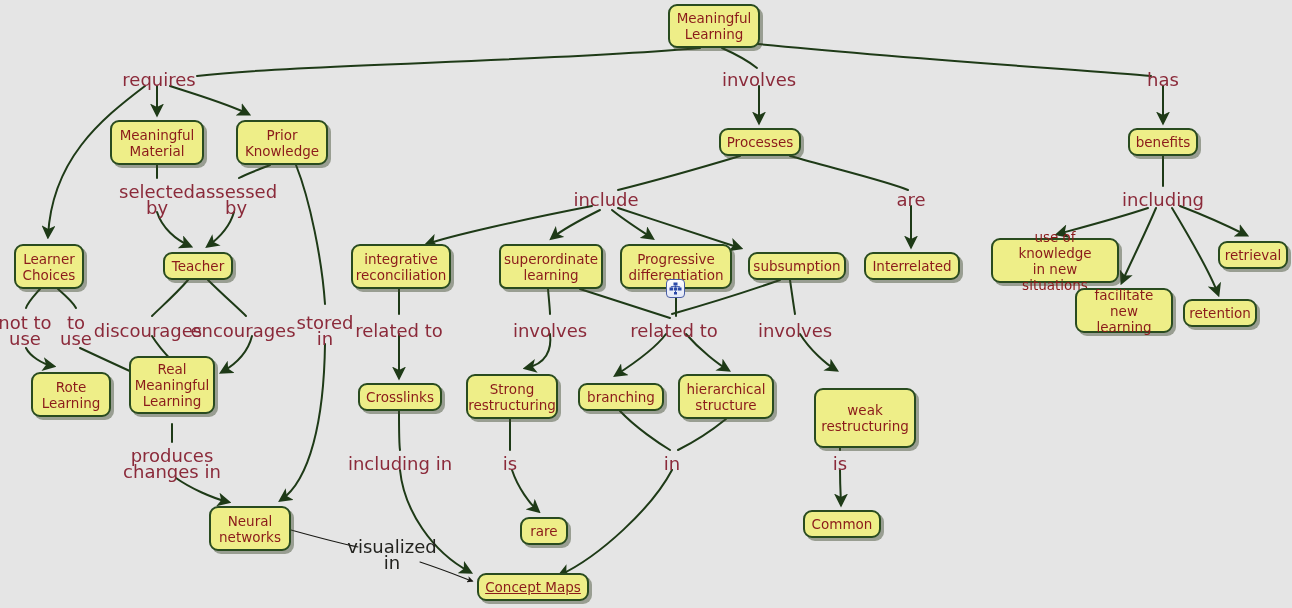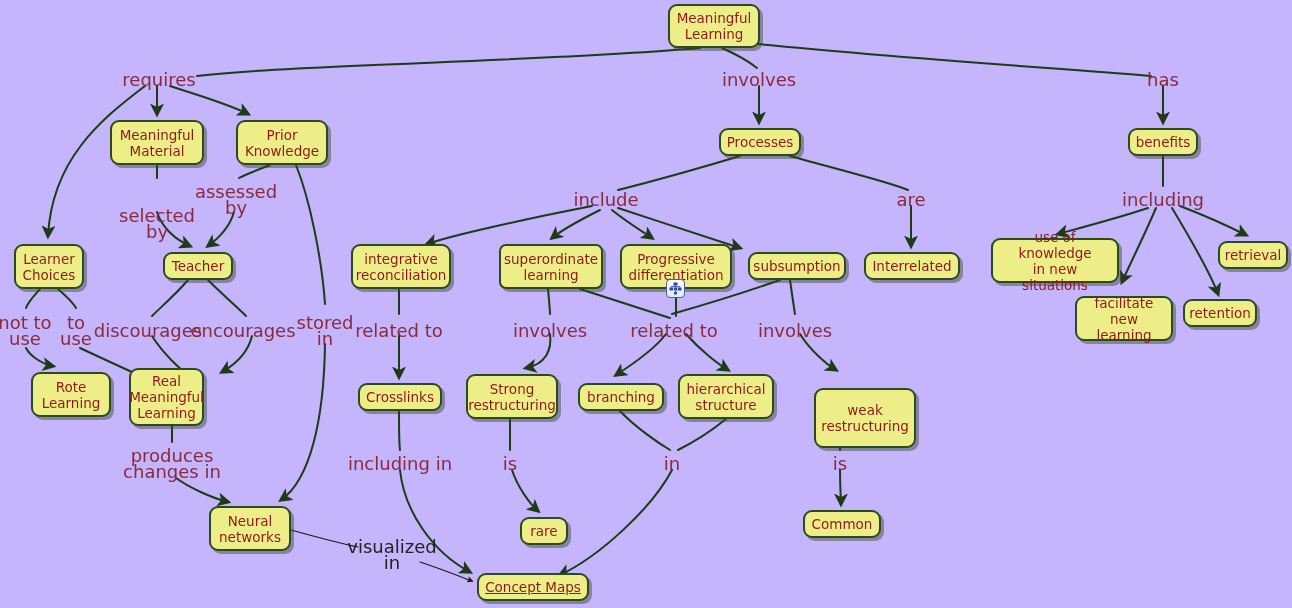--- a/index.html
+++ b/index.html
@@ -8,21 +8,21 @@
     padding: 0;
     background: #ffffff;
   }
   body {
     font-family: "DejaVu Sans", sans-serif;
   }
   #canvas {
     position: relative;
     width: 1292px;
     height: 608px;
-    background: #c4b5fd;
+    background: #e5e5e5;
     overflow: hidden;
   }
   #edge-layer {
     position: absolute;
     left: 0;
     top: 0;
     width: 1292px;
     height: 608px;
     pointer-events: none;
   }
@@ -166,47 +166,47 @@
 reconciliation</div>
       <div class="node" style="left: 499px; top: 244px; width: 104px; height: 45px; border-radius: 7px;">superordinate
 learning</div>
       <div class="node" style="left: 620px; top: 244px; width: 112px; height: 45px;">Progressive
 differentiation</div>
       <div class="node" style="left: 748px; top: 252px; width: 98px; height: 28px;">subsumption</div>
       <div class="node" style="left: 864px; top: 252px; width: 96px; height: 28px;">Interrelated</div>
       <div class="node" style="left: 991px; top: 238px; width: 128px; height: 45px;">use of knowledge
 in new situations</div>
       <div class="node" style="left: 1218px; top: 241px; width: 70px; height: 28px;">retrieval</div>
-      <div class="node" style="left: 1075px; top: 288px; width: 98px; height: 45px; margin-top: 8px;">facilitate
+      <div class="node" style="left: 1075px; top: 288px; width: 98px; height: 45px;">facilitate
 new learning</div>
       <div class="node" style="left: 1183px; top: 299px; width: 74px; height: 28px;">retention</div>
       <div class="node" style="left: 31px; top: 372px; width: 80px; height: 45px;">Rote
 Learning</div>
-      <div class="node" style="left: 129px; top: 368px; width: 75px; height: 58px;">Real
+      <div class="node" style="left: 129px; top: 356px; width: 86px; height: 58px;">Real
 Meaningful
 Learning</div>
       <div class="node" style="left: 358px; top: 383px; width: 84px; height: 28px;">Crosslinks</div>
       <div class="node" style="left: 466px; top: 374px; width: 92px; height: 45px;">Strong
 restructuring</div>
       <div class="node" style="left: 578px; top: 383px; width: 86px; height: 28px;">branching</div>
       <div class="node" style="left: 678px; top: 374px; width: 96px; height: 45px;">hierarchical
 structure</div>
       <div class="node" style="left: 790px; top: 388px; width: 102px; height: 60px; margin-left: 24px;">weak
 restructuring</div>
       <div class="node" style="left: 209px; top: 506px; width: 82px; height: 45px;">Neural
 networks</div>
       <div class="node" style="left: 520px; top: 517px; width: 48px; height: 28px;">rare</div>
       <div class="node" style="left: 803px; top: 510px; width: 78px; height: 28px;">Common</div>
       <div class="node" style="left: 477px; top: 573px; width: 112px; height: 28px; text-decoration: underline;">Concept Maps</div>
     </div>
   <div id="labels">
       <div class="link-label" style="left: 159px; top: 72px;">requires</div>
       <div class="link-label" style="left: 759px; top: 72px;">involves</div>
       <div class="link-label" style="left: 1163px; top: 72px;">has</div>
-      <div class="link-label" style="left: 157px; top: 184px; margin-top: 24px;">selected
+      <div class="link-label" style="left: 157px; top: 184px;">selected
 by</div>
       <div class="link-label" style="left: 236px; top: 184px;">assessed
 by</div>
       <div class="link-label" style="left: 606px; top: 192px;">include</div>
       <div class="link-label" style="left: 911px; top: 192px;">are</div>
       <div class="link-label" style="left: 1163px; top: 192px;">including</div>
       <div class="link-label" style="left: 25px; top: 315px;">not to
 use</div>
       <div class="link-label" style="left: 76px; top: 315px;">to
 use</div>

